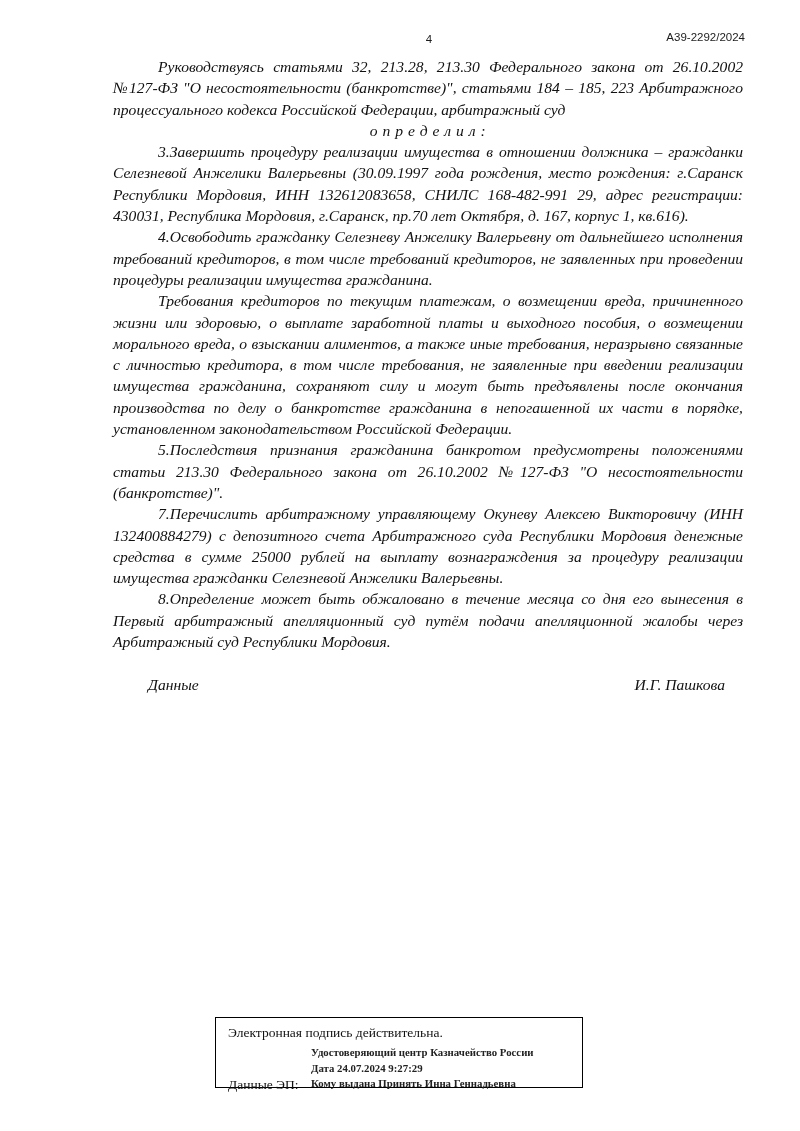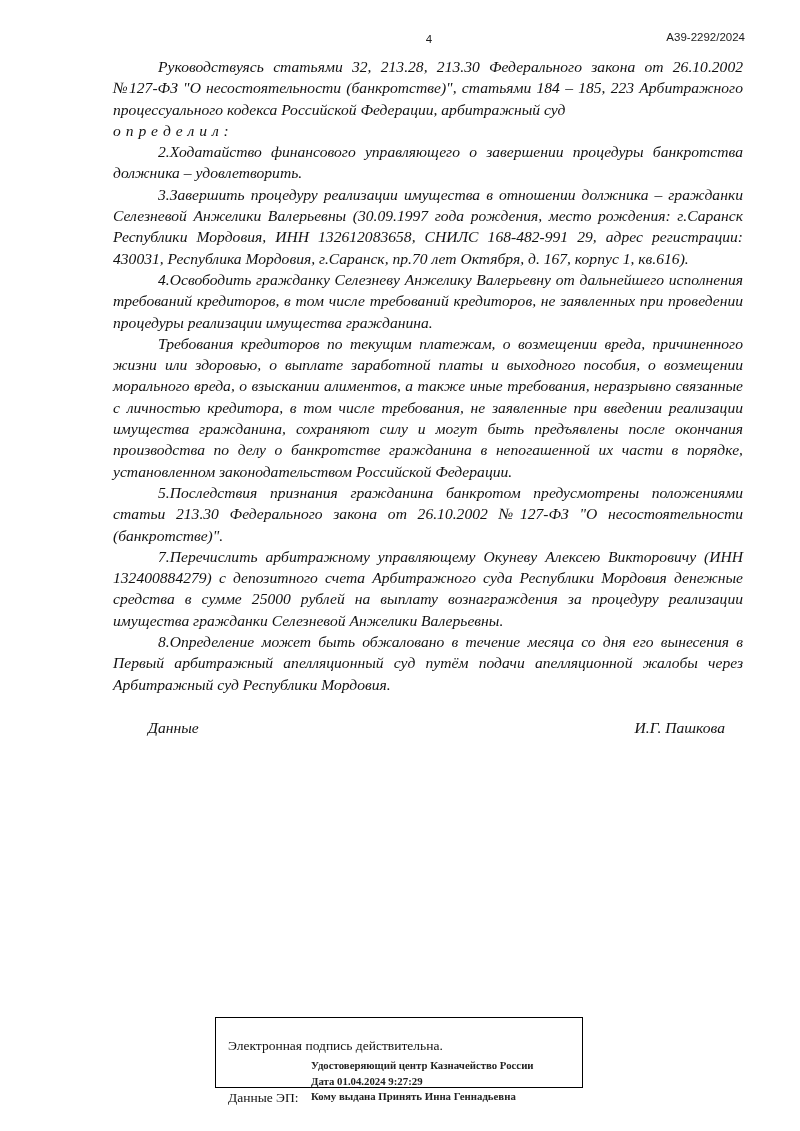--- a/index.html
+++ b/index.html
@@ -45,40 +45,40 @@
     font-size: 15.6px;
     line-height: 21.3px;
     text-align: justify;
     font-style: italic;
   }
   .doc-body p {
     margin: 0;
     text-indent: 45px;
   }
   .doc-body p.centered {
-    text-align: left;
+    text-align: center;
     text-indent: 0;
     letter-spacing: 0.5px;
   }
   .sig-row {
     margin-top: 22px;
     padding-left: 35px;
     padding-right: 18px;
     display: flex;
     justify-content: space-between;
   }
   .stamp {
     position: absolute;
     left: 215px;
     top: 1017px;
     width: 368px;
     height: 71px;
     border: 1px solid #000000;
     box-sizing: border-box;
-    padding: 19px 8px 0 12px;
+    padding: 6px 8px 0 12px;
   }
   .stamp-line1 {
     font-size: 13.5px;
     line-height: 17px;
     margin-bottom: 4px;
   }
   .stamp-row {
     display: flex;
     align-items: flex-end;
   }
@@ -101,39 +101,38 @@
 <div class="page">
 
   <div class="doc-header">
     <span class="page-num">4</span>
     <span class="case-num">А39-2292/2024</span>
   </div>
 
   <div class="doc-body">
     <p>Руководствуясь статьями 32, 213.28, 213.30 Федерального закона от 26.10.2002 №127-ФЗ "О несостоятельности (банкротстве)", статьями 184 – 185, 223 Арбитражного процессуального кодекса Российской Федерации, арбитражный суд</p>
     <p class="centered">о п р е д е л и л :</p>
-    <p>2.Ходатайство финансового управляющего о завершении процедуры банкротства должника – удовлетворить.</p>
     <p>3.Завершить процедуру реализации имущества в отношении должника – гражданки Селезневой Анжелики Валерьевны (30.09.1997 года рождения, место рождения: г.Саранск Республики Мордовия, ИНН 132612083658, СНИЛС 168-482-991 29, адрес регистрации: 430031, Республика Мордовия, г.Саранск, пр.70 лет Октября, д. 167, корпус 1, кв.616).</p>
     <p>4.Освободить гражданку Селезневу Анжелику Валерьевну от дальнейшего исполнения требований кредиторов, в том числе требований кредиторов, не заявленных при проведении процедуры реализации имущества гражданина.</p>
     <p>Требования кредиторов по текущим платежам, о возмещении вреда, причиненного жизни или здоровью, о выплате заработной платы и выходного пособия, о возмещении морального вреда, о взыскании алиментов, а также иные требования, неразрывно связанные с личностью кредитора, в том числе требования, не заявленные при введении реализации имущества гражданина, сохраняют силу и могут быть предъявлены после окончания производства по делу о банкротстве гражданина в непогашенной их части в порядке, установленном законодательством Российской Федерации.</p>
     <p>5.Последствия признания гражданина банкротом предусмотрены положениями статьи 213.30 Федерального закона от 26.10.2002 №127-ФЗ "О несостоятельности (банкротстве)".</p>
     <p>7.Перечислить арбитражному управляющему Окуневу Алексею Викторовичу (ИНН 132400884279) с депозитного счета Арбитражного суда Республики Мордовия денежные средства в сумме 25000 рублей на выплату вознаграждения за процедуру реализации имущества гражданки Селезневой Анжелики Валерьевны.</p>
     <p>8.Определение может быть обжаловано в течение месяца со дня его вынесения в Первый арбитражный апелляционный суд путём подачи апелляционной жалобы через Арбитражный суд Республики Мордовия.</p>
 
     <div class="sig-row">
       <span>Данные</span>
       <span>И.Г. Пашкова</span>
     </div>
   </div>
 
   <div class="stamp">
     <div class="stamp-line1">Электронная подпись действительна.</div>
     <div class="stamp-row">
       <div class="stamp-label">Данные ЭП:</div>
       <div class="stamp-details">
         <div>Удостоверяющий центр Казначейство России</div>
-        <div>Дата 01.04.2024 9:27:29</div>
+        <div>Дата 24.07.2024 9:27:29</div>
         <div>Кому выдана Принять Инна Геннадьевна</div>
       </div>
     </div>
   </div>
 
 </div>
 
 </body></html>

